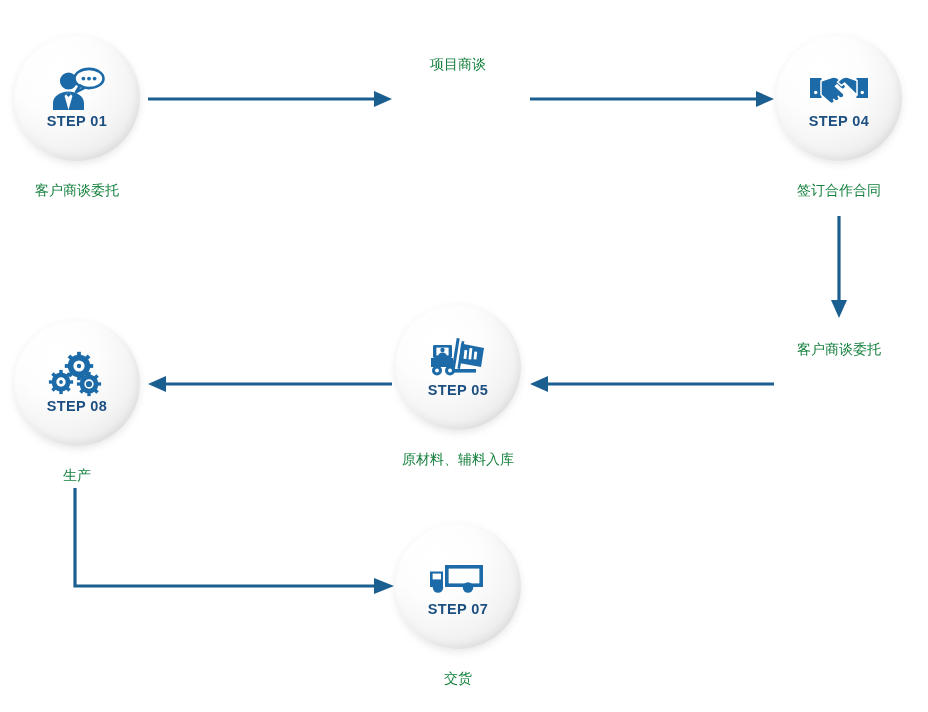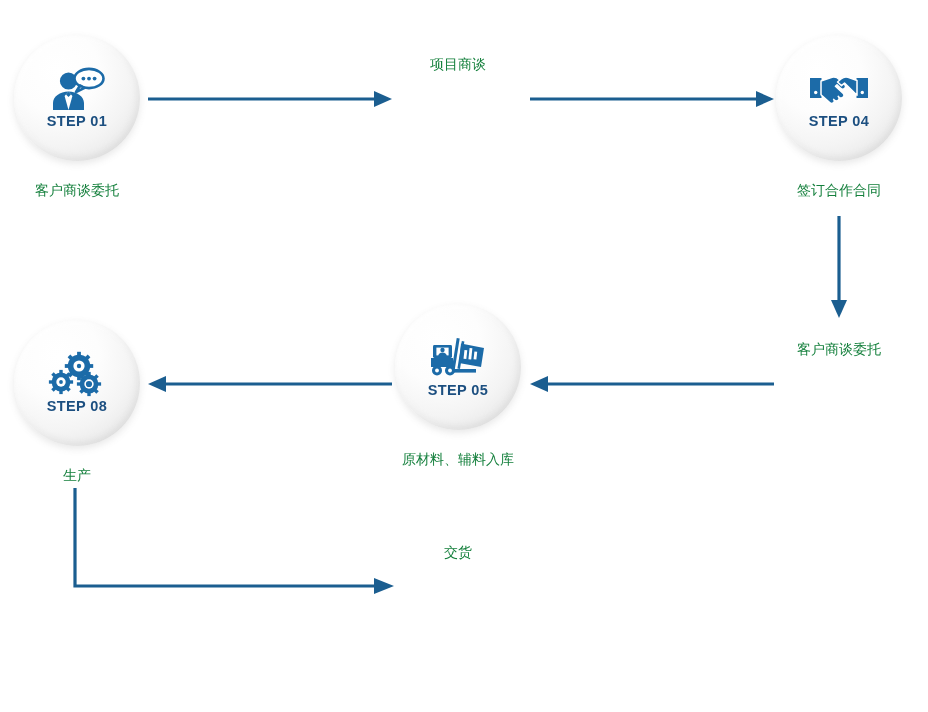--- a/index.html
+++ b/index.html
@@ -262,16 +262,34 @@
             </g>
           </g>
         </svg>
       </div>
       <div class="steplabel">STEP 08</div>
     </div>
     <div class="caption">生产</div>
   </div>
 
   <div class="node" style="left:383px; top:523px;">
+    <div class="bubble">
+      <div class="glyph">
+        <svg width="58" height="38" viewBox="0 0 58 38">
+          <g fill="#1c6ba8">
+
+            <path d="M1 12.5 L14 12.5 L14 28 L1 28 Z"></path>
+            <path d="M3.6 14.6 L12 14.6 L12 20.4 L3.6 20.4 Z" fill="#ffffff"></path>
+
+            <path d="M16 6 L54 6 L54 28 L16 28 Z"></path>
+            <path d="M19.6 9.6 L50.4 9.6 L50.4 24.4 L19.6 24.4 Z" fill="#ffffff"></path>
+
+            <circle cx="9" cy="28.5" r="5.2"></circle>
+            <circle cx="39" cy="28.5" r="5.2"></circle>
+          </g>
+        </svg>
+      </div>
+      <div class="steplabel">STEP 07</div>
+    </div>
     <div class="caption">交货</div>
   </div>
 
 </div>
 
 </body></html>

